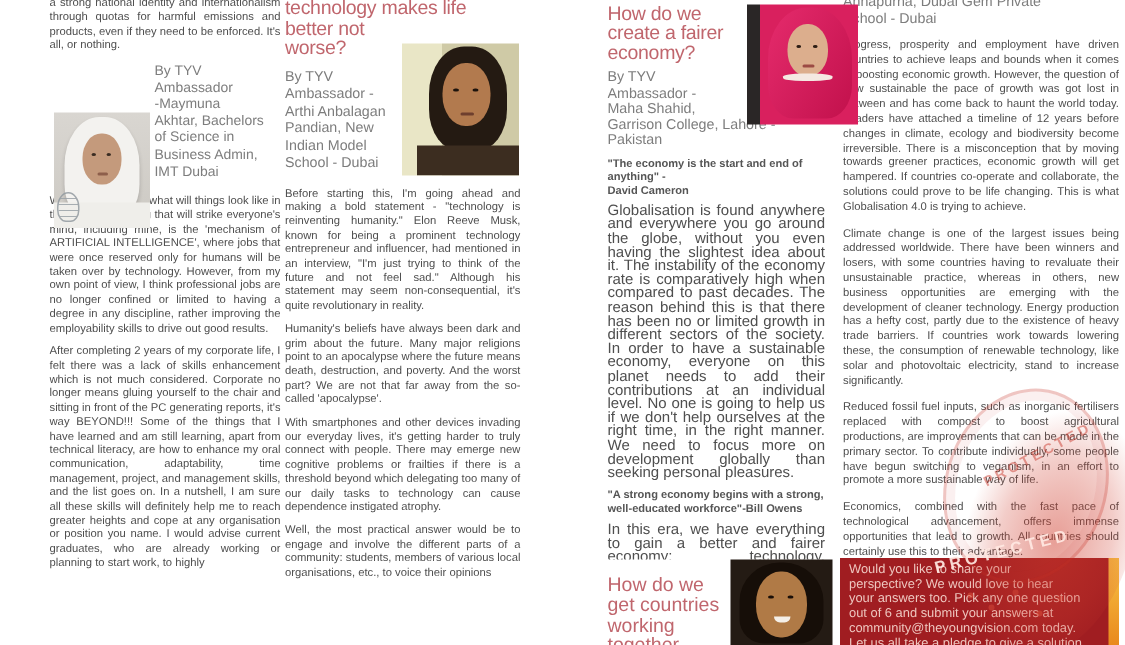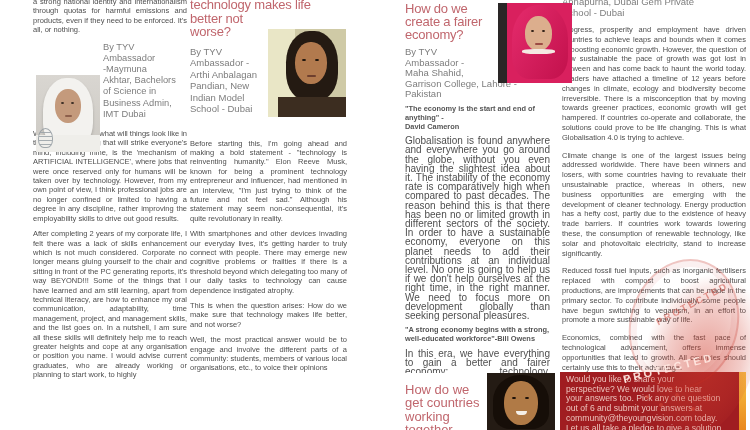--- a/index.html
+++ b/index.html
@@ -13,21 +13,21 @@
   .heading{font-size:12.5px;line-height:14px;font-weight:400;color:#c0666d;letter-spacing:-0.2px;margin:0;}
   .byline{font-size:9.3px;line-height:11.2px;color:#7d7d7d;margin:0;}
   .quote{font-size:7.6px;line-height:9.4px;font-weight:700;color:#555555;margin:0 0 5px 0;text-align:left;}
   
   #col1{left:33px;top:-3px;width:154px;height:435px;}
   #col1 .byline{margin:7px 0 9px 70px;width:84px;}
   
   #col2{left:190px;top:-2px;width:157px;height:434px;}
   #col2 .heading{font-size:13px;line-height:13.5px;}
   #col2 .byline{margin:7px 0 0 0;width:78px;font-size:9.5px;line-height:11.5px;}
-  #col2 .first-para{margin-top:24px;}
+  #col2 .first-para{margin-top:9px;}
   
   #col3{left:405px;top:2px;width:145px;height:371px;}
   #col3 .heading{font-size:13px;line-height:13px;}
   #col3 .byline{margin:6px 0 4px 0;font-size:9.5px;line-height:10.5px;}
   #col3 .body-text{font-size:10px;line-height:9.2px;margin-bottom:5px;}
   #col3 .quote{font-size:7.4px;line-height:9.2px;}
   
   #col4{left:562px;top:-4px;width:184px;height:434px;}
   #col4 .byline{font-size:9.5px;line-height:11px;margin:0 0 7px 0;}
   #col4 .body-text{line-height:9.8px;margin-bottom:8px;}
@@ -93,22 +93,22 @@
   <h2 class="heading pre">technology makes life
 better not
 worse?</h2>
   <p class="byline pre">By TYV
 Ambassador -
 Arthi Anbalagan
 Pandian, New
 Indian Model
 School - Dubai</p>
   <p class="body-text first-para">Before starting this, I'm going ahead and making a bold statement - "technology is reinventing humanity." Elon Reeve Musk, known for being a prominent technology entrepreneur and influencer, had mentioned in an interview, "I'm just trying to think of the future and not feel sad." Although his statement may seem non-consequential, it's quite revolutionary in reality.</p>
+  <p class="body-text">Humanity's beliefs have always been dark and grim about the future. Many major religions point to an apocalypse where the future means death, destruction, and poverty. And the worst part? We are not that far away from the so-called 'apocalypse'.</p>
   <p class="body-text">With smartphones and other devices invading our everyday lives, it's getting harder to truly connect with people. There may emerge new cognitive problems or frailties if there is a threshold beyond which delegating too many of our daily tasks to technology can cause dependence instigated atrophy.</p>
-  <p class="body-text">This is when the question arises: How do we make sure that technology makes life better, and not worse?</p>
   <p class="body-text">Well, the most practical answer would be to engage and involve the different parts of a community: students, members of various local organisations, etc., to voice their opinions</p>
 </div>
 
 <div class="col" id="col3">
   <h2 class="heading pre">How do we
 create a fairer
 economy?</h2>
   <p class="byline pre">By TYV
 Ambassador -
 Maha Shahid,

